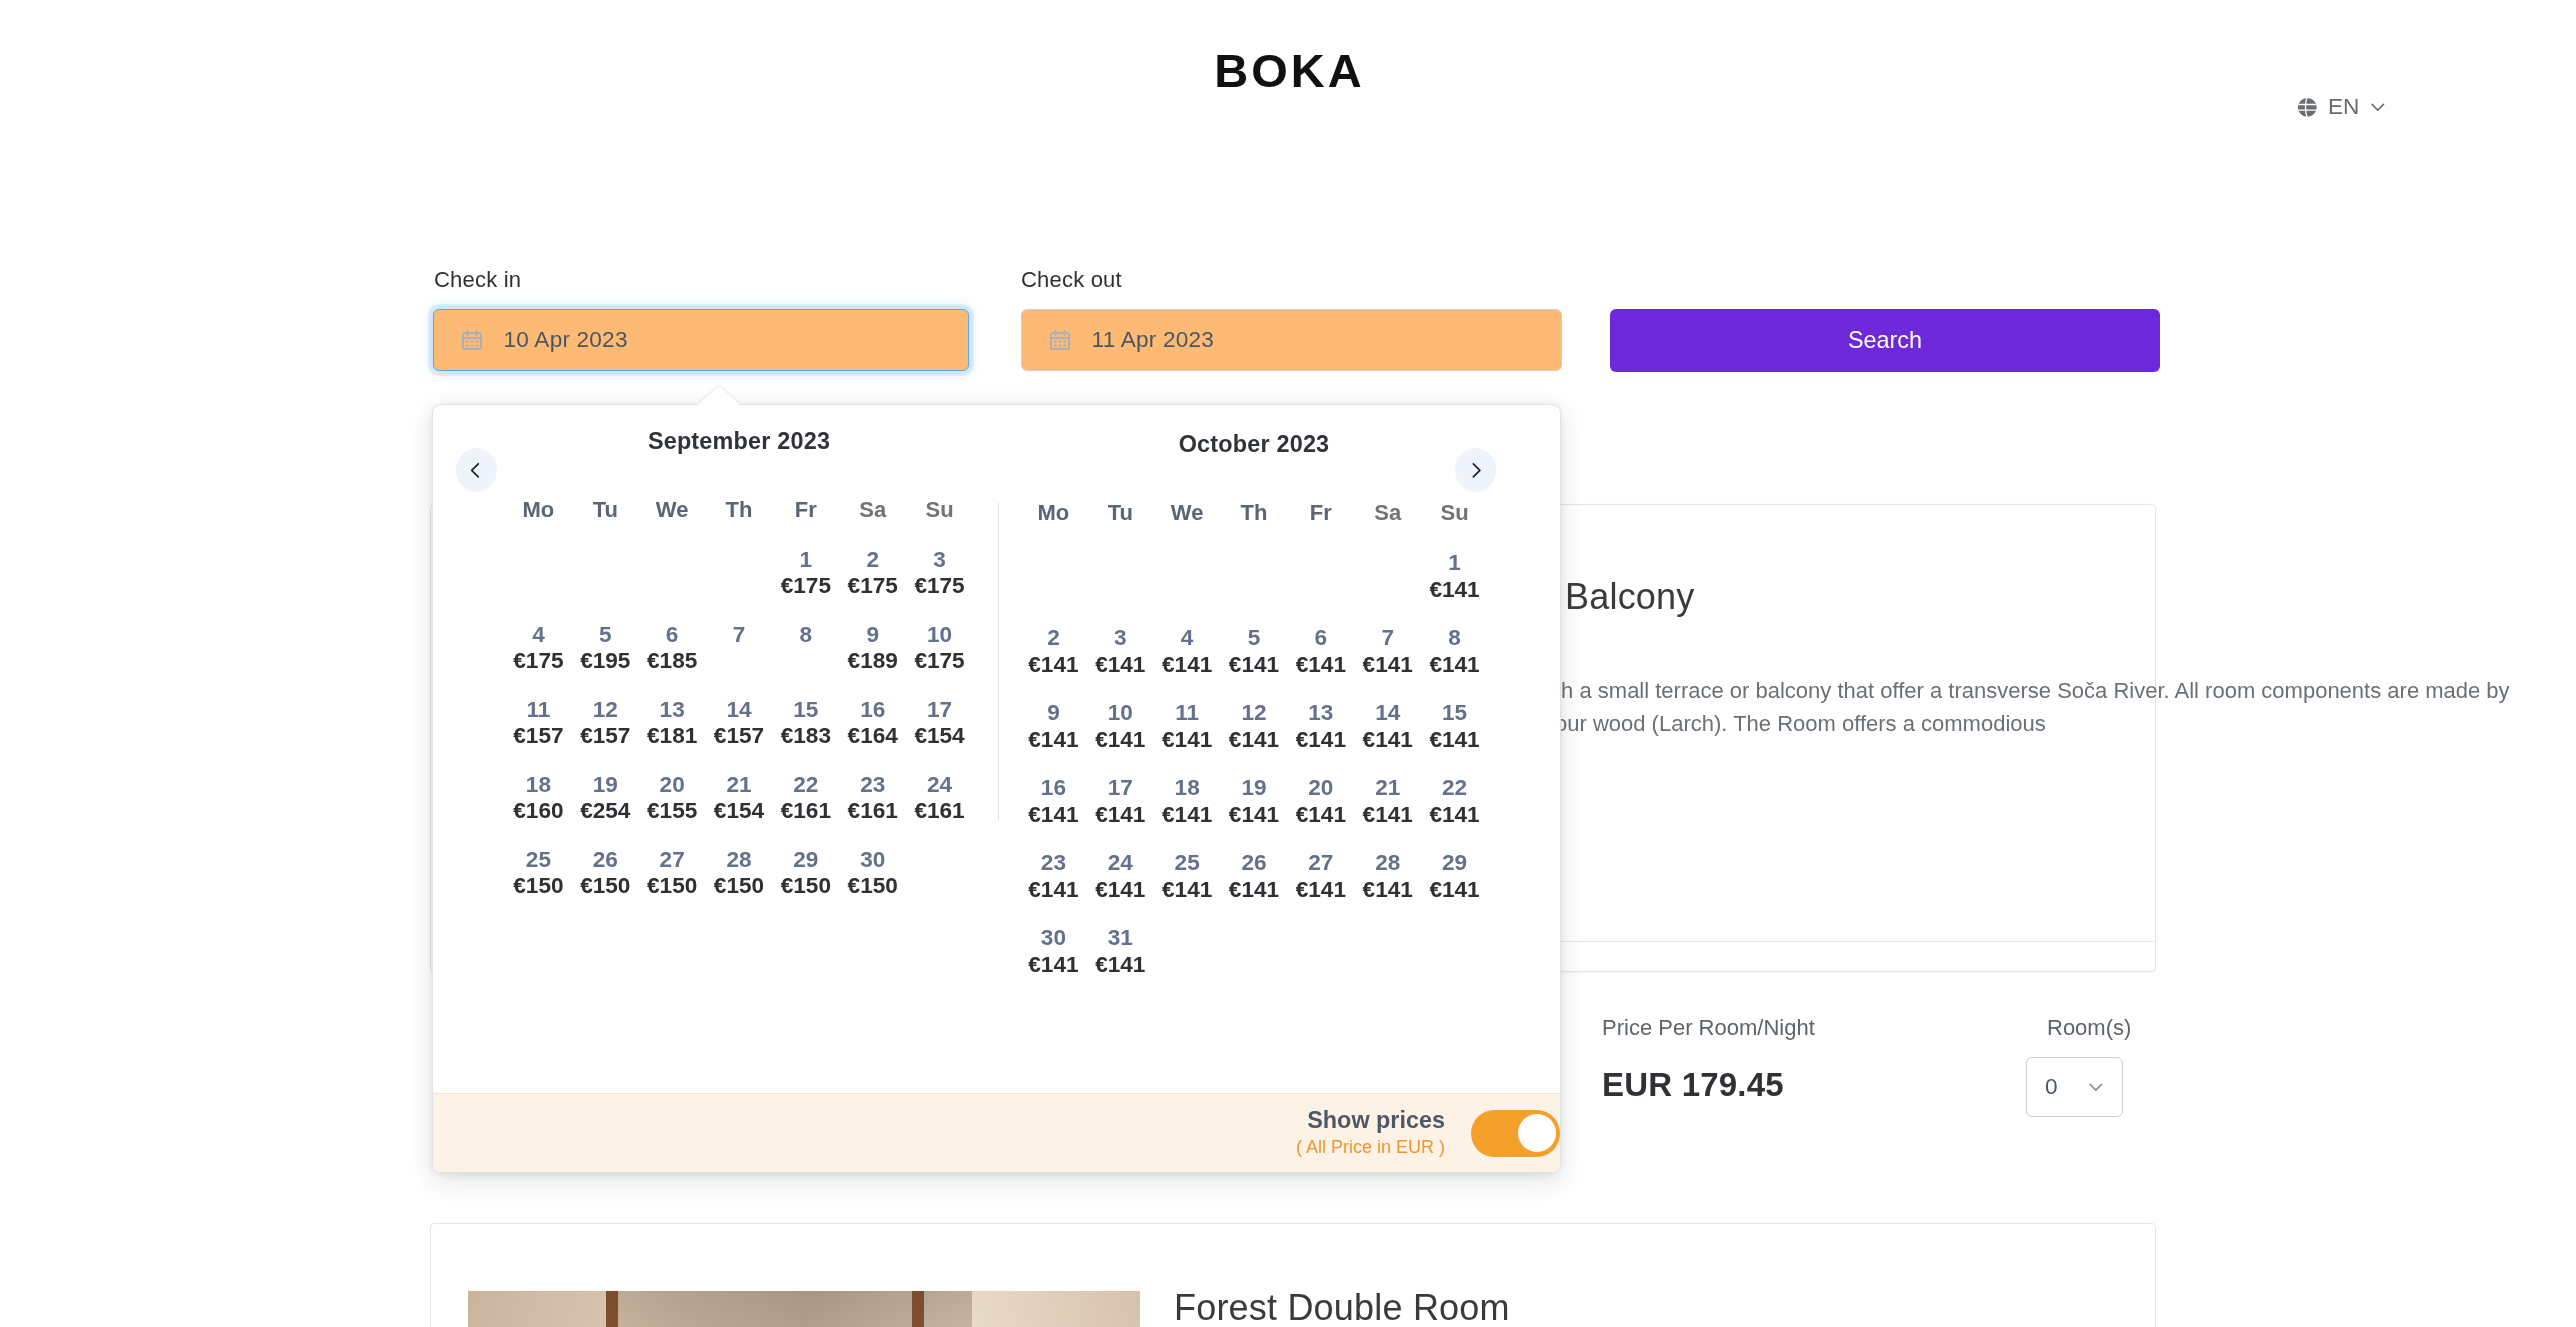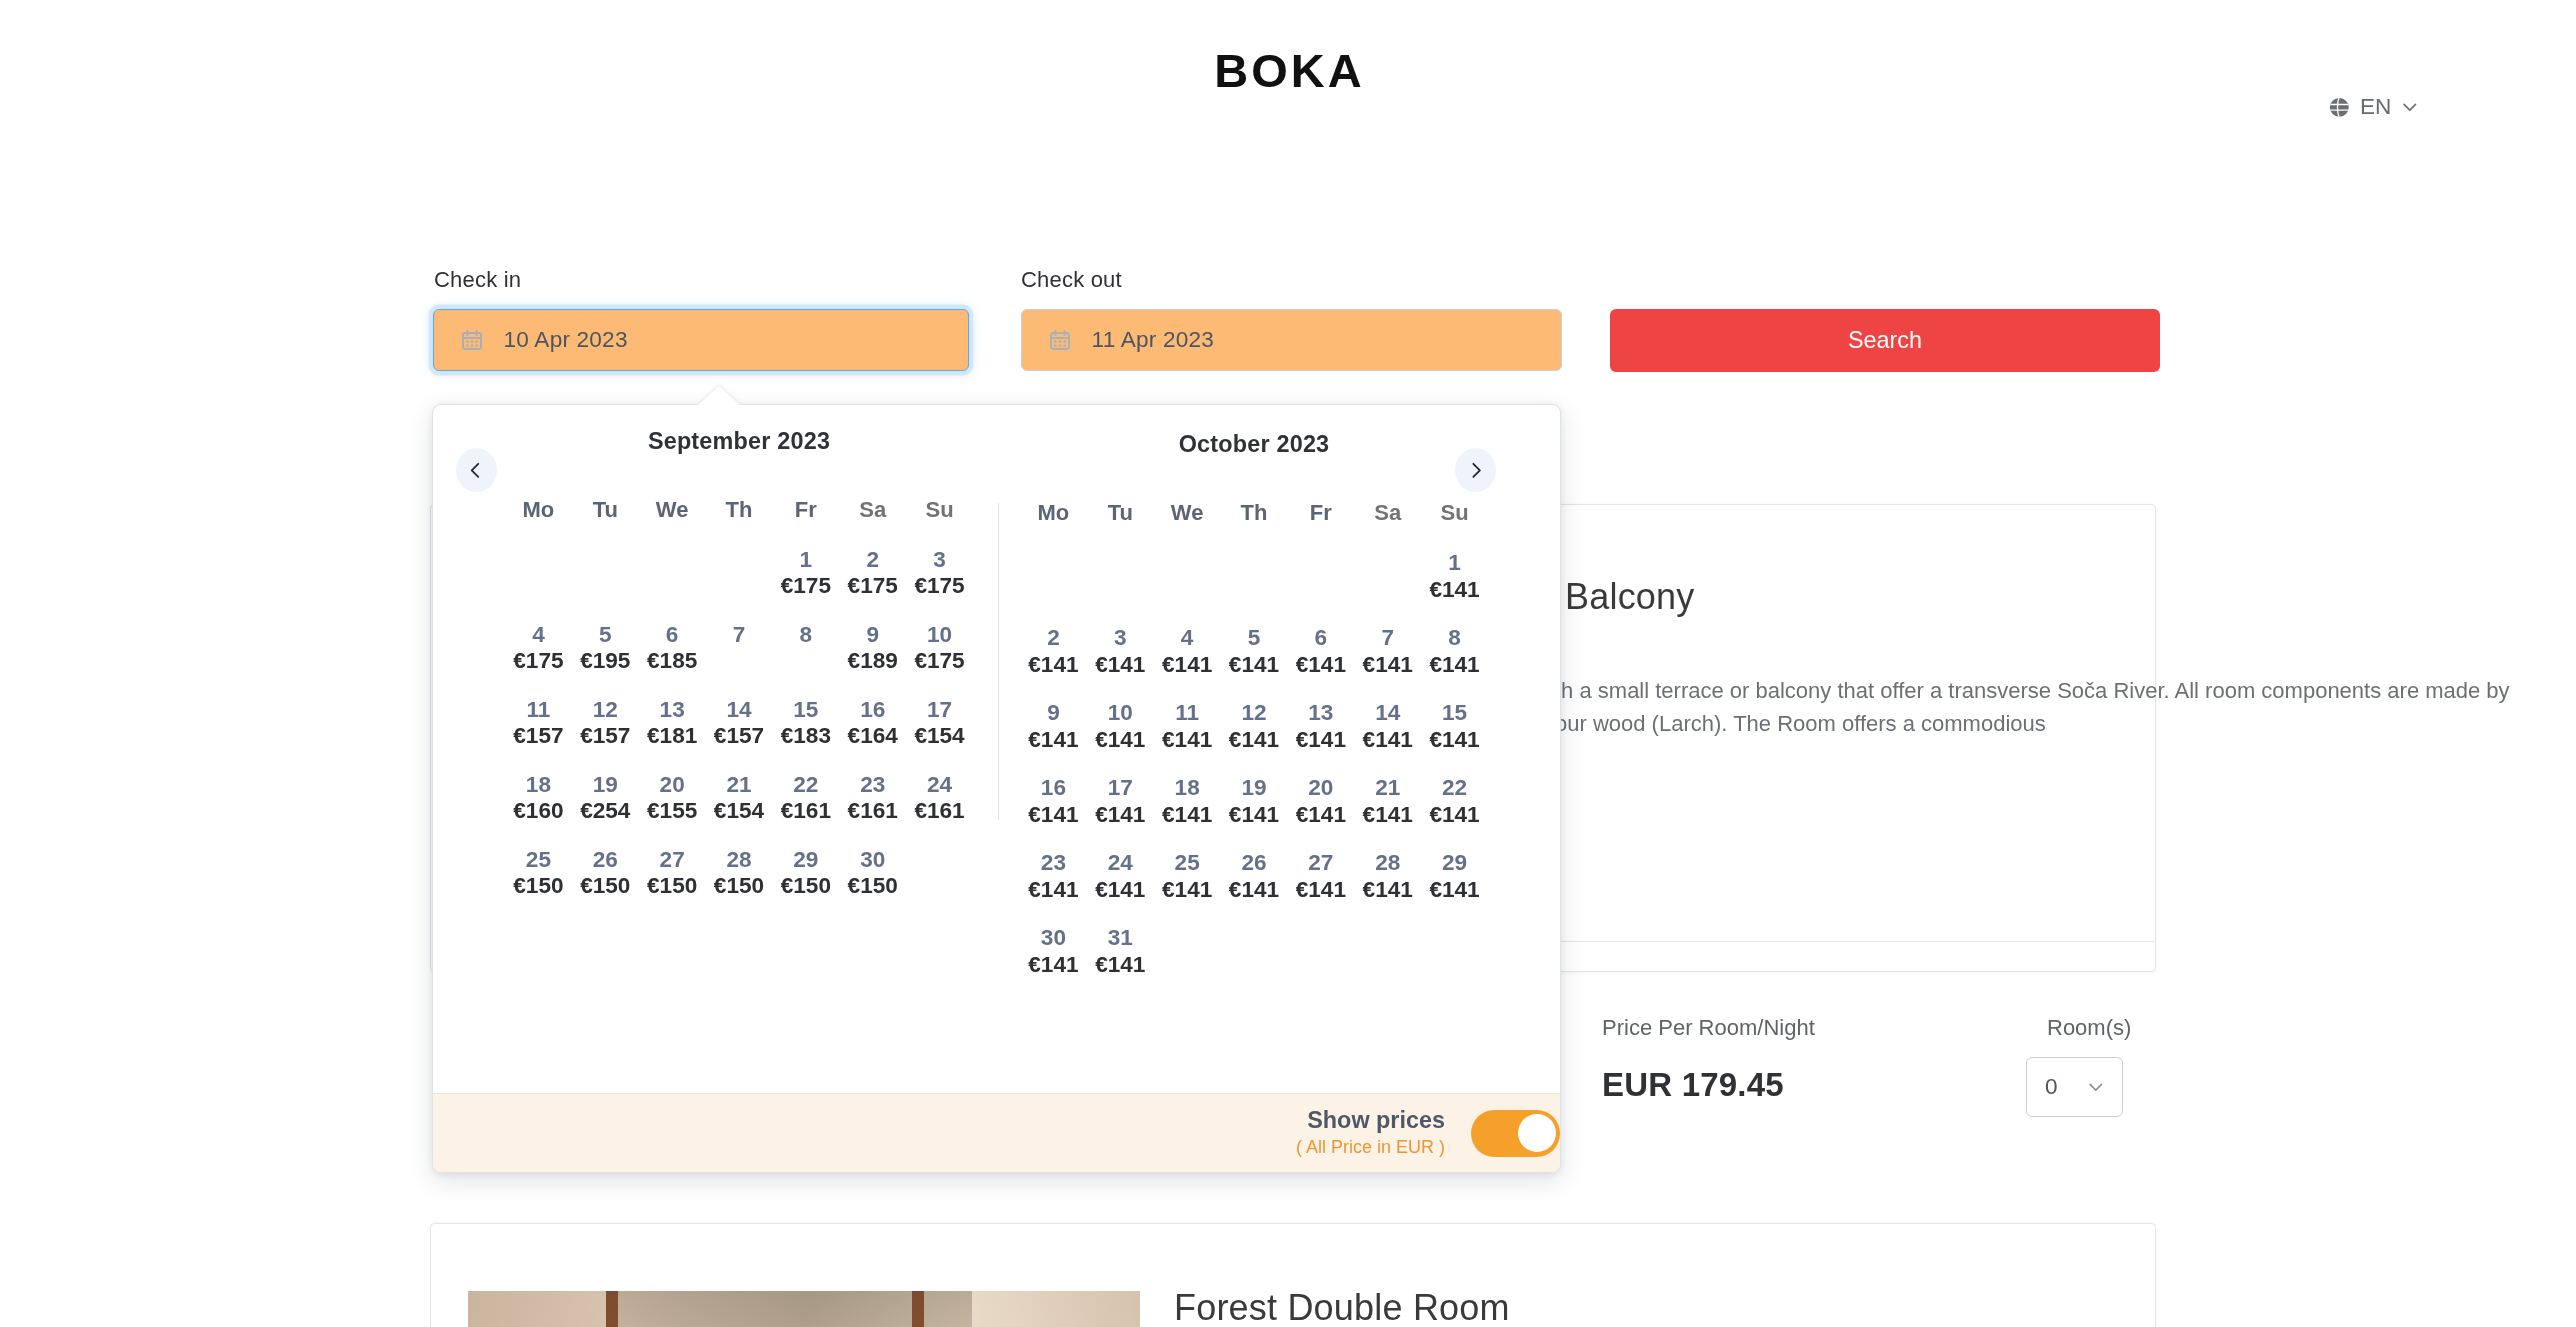--- a/index.html
+++ b/index.html
@@ -20,21 +20,21 @@
   }
   .logo-top {
     font-size: 44px; letter-spacing: 6.8px; color: #1b1b1b;
     font-weight: 300; line-height: 1.0; padding-left: 6.8px;
   }
   .logo-bottom {
     font-size: 47px; letter-spacing: 3px; color: #111111;
     font-weight: 800; line-height: 1.15; padding-left: 3px;
   }
   .lang {
-    position: absolute; right: 156px; top: 94px;
+    position: absolute; right: 188px; top: 94px;
     display: flex; align-items: center; gap: 9px;
     color: #666b6e; font-size: 22.6px; cursor: pointer;
   }
   .globe-icon { width: 22.6px; height: 22.6px; display:block; }
   .chev { width: 19.6px; height: 19.6px; display:block; }
 
   
   .searchbar { position: absolute; left: 0; top: 249px; width: 100%; height: 113px; }
   .field-label {
     position: absolute; font-size: 22px; color: #2f3033; letter-spacing: 0.2px;
@@ -46,21 +46,21 @@
   }
   .field.focused {
     border: 1.5px solid #59aaf0;
     box-shadow: 0 0 0 4.5px rgba(120,180,245,.22), 0 0 10.6px 3px rgba(140,190,245,.30);
   }
   .field.plain { border: 0.8px solid #ccd0d6; }
   .cal-icon { width: 24px; height: 26px; display:block; flex: none; }
   .field-value { font-size: 22.6px; color: #4b5563; letter-spacing:0.2px; }
   .search-btn {
     position: absolute; left: 1610px; top: 309px; width: 550px; height: 63px;
-    background: #ef4444; color: #ffffff; border: none; border-radius: 6px;
+    background: #6d28d9; color: #ffffff; border: none; border-radius: 6px;
     font-size: 23.4px; font-family: "Liberation Sans", sans-serif; cursor: pointer;
   }
 
   
   .room-card {
     position: absolute; background: #ffffff;
     border: 0.8px solid #e3e6ea; border-radius: 4.5px;
     box-shadow: 0 0.8px 2.3px rgba(20,30,50,.05);
   }
   #room-card-1 { left: 430px; top: 504px; width: 1726px; height: 468px; }

